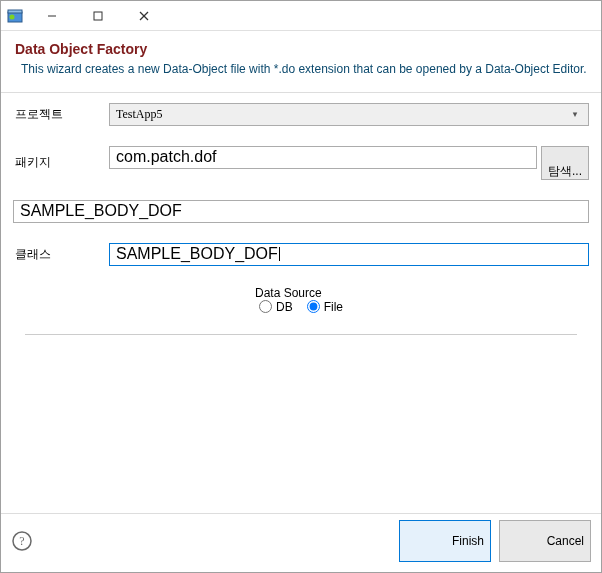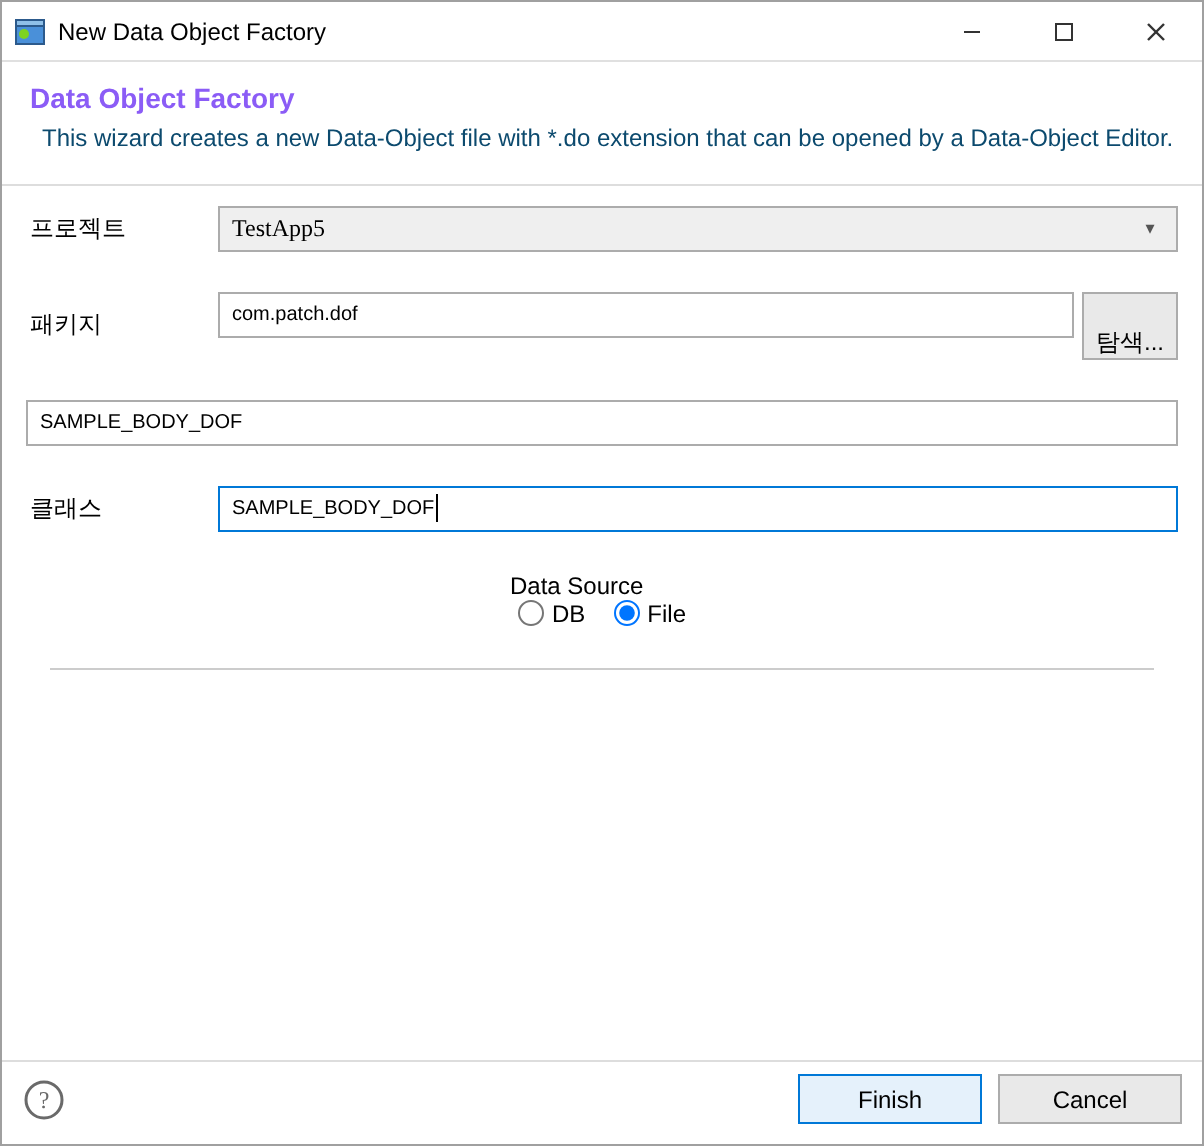--- a/index.html
+++ b/index.html
@@ -38,21 +38,21 @@
     font-size: 10px;
     color: #333;
   }
   .header-block {
     padding: 10px 14px 14px 14px;
     border-bottom: 1px solid #ddd;
   }
   .header-title {
     font-size: 14px;
     font-weight: bold;
-    color: #8b5cf6;
+    color: #7f1d1d;
     margin-bottom: 4px;
   }
   .header-desc {
     font-size: 12px;
     color: #0c4a6e;
     padding-left: 6px;
     line-height: 1.4;
   }
   .form-area {
     padding: 10px 12px 0 12px;
@@ -91,21 +91,21 @@
     width: 14px; text-align: center;
     font-size: 9px; color: #555;
   }
   .text-input {
     flex: 1;
     height: 23px;
     border: 1px solid #acacac;
     background: #fff;
     padding: 2px 6px;
     font-family: inherit;
-    font-size: 10px;
+    font-size: 16px;
     outline: none;
   }
   .text-input.focused {
     border: 1px solid #0078d7;
   }
   .browse-btn {
     height: 23px;
     border: 1px solid #acacac;
     background: #e9e9e9;
     font-size: 12px;
@@ -129,25 +129,26 @@
     display: flex;
     align-items: center;
     padding: 6px 10px 10px 10px;
     border-top: 1px solid #ddd;
   }
   .help-icon {
     width: 22px; height: 22px;
   }
   .footer-spacer { flex: 1; }
   .footer-btn {
-    width: 92px; height: 25px;
+    width: 92px; height: 42px;
     border: 1px solid #acacac;
     background: #e9e9e9;
     font-size: 12px;
     margin-left: 8px;
+    text-align: right;
   }
   .footer-btn.primary {
     border: 1px solid #0078d7;
     background: #e5f1fb;
   }
   .caret {
     display: inline-block;
     width: 1px; height: 14px;
     background: #000;
     vertical-align: middle;
@@ -158,21 +159,20 @@
 <body>
 
 <div class="window">
 
   <div class="titlebar">
     <svg class="titlebar-icon" viewBox="0 0 16 16">
       <rect x="1" y="4" width="14" height="10" fill="#4a90d9" stroke="#2c5a8c"></rect>
       <rect x="1" y="2" width="14" height="3" fill="#8fc0e8" stroke="#2c5a8c"></rect>
       <circle cx="5" cy="9" r="2.5" fill="#7ed321"></circle>
     </svg>
-    <span class="titlebar-title">New Data Object Factory</span>
     <div class="titlebar-controls">
       <div class="titlebar-btn">
         <svg width="10" height="10" viewBox="0 0 10 10">
             <line x1="1" y1="5" x2="9" y2="5" stroke="#333" stroke-width="1"></line>
           </svg>
       </div>
       <div class="titlebar-btn">
         <svg width="10" height="10" viewBox="0 0 10 10">
             <rect x="1" y="1" width="8" height="8" fill="none" stroke="#333" stroke-width="1"></rect>
           </svg>

